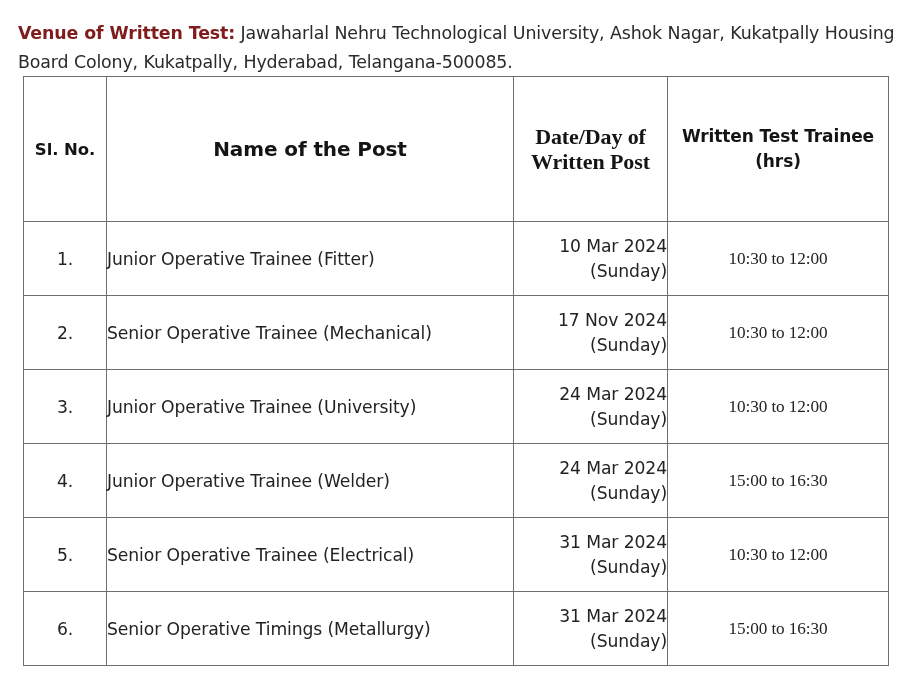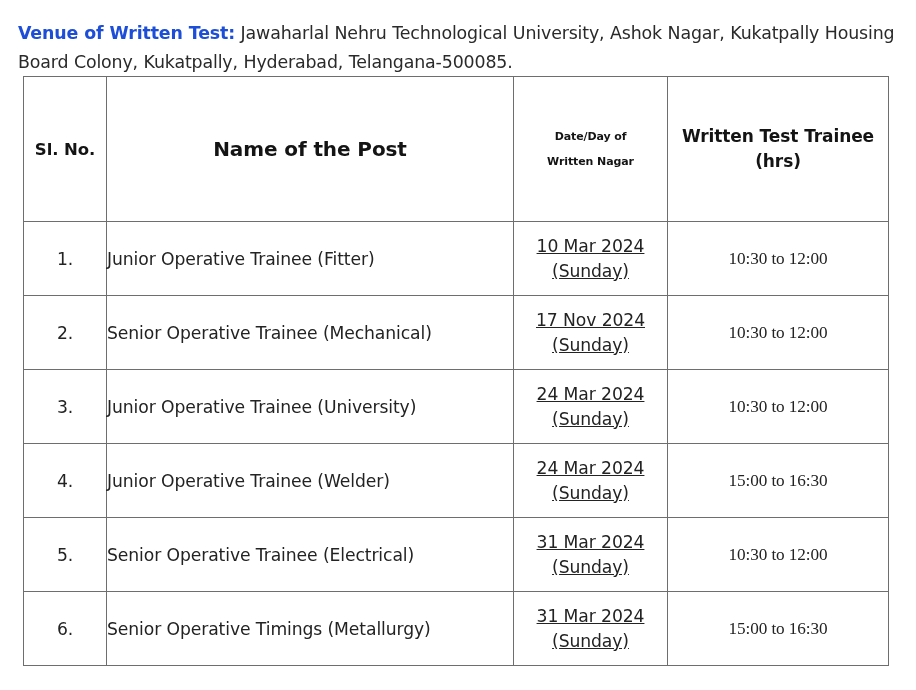--- a/index.html
+++ b/index.html
@@ -25,21 +25,21 @@
     top: 2px;
     width: 880px;
     font-size: 17.4px;
     line-height: 29px;
     color: #2a2a2a;
     letter-spacing: -0.15px;
     word-spacing: 0.2px;
   }
   .venue-label {
     font-weight: bold;
-    color: #1d4ed8;
+    color: #7f1d1d;
   }
   .venue-text {
     font-weight: normal;
   }
 
   
   .schedule-table {
     position: absolute;
     left: 23px;
     top: 76px;
@@ -66,44 +66,43 @@
     height: 144px;
     font-weight: bold;
     font-size: 17px;
     text-align: center;
     line-height: 25px;
     color: #141414;
     letter-spacing: -0.1px;
   }
   .head-row th.h-sl   { font-size: 16.5px; }
   .head-row th.h-post { font-size: 20px; }
-  .head-row th.h-date { font-size: 11px; }
+  .head-row th.h-date { font-size: 22px; font-family: Liberation Serif, serif; }
   .head-row th.h-time { font-size: 17px; }
 
   
   .data-row td {
     height: 73px;
     font-size: 17.2px;
     color: #232323;
     letter-spacing: -0.1px;
   }
   .cell-sl {
     text-align: center;
     font-size: 17px;
   }
   .cell-post {
     text-align: left;
     padding-left: 16px;
     font-size: 17.3px;
   }
   .cell-date {
-    text-align: center;
+    text-align: right;
     line-height: 25px;
     font-size: 16.8px;
-    text-decoration: underline;
   }
   .cell-date .d-day {
     display: block;
   }
   .cell-time {
     text-align: center;
     font-size: 17px;
     font-family: Liberation Serif, serif;
   }
 </style>
@@ -120,21 +119,21 @@
     <col class="col-post">
     <col class="col-date">
     <col class="col-time">
   </colgroup>
   <thead>
     <tr class="head-row">
       <th class="h-sl">Sl. No.</th>
       <th class="h-post">Name of the Post</th>
       <th class="h-date">
         <span>Date/Day of</span><br>
-        <span>Written Nagar</span>
+        <span>Written Post</span>
       </th>
       <th class="h-time">
         <span>Written Test Trainee</span><br>
         <span>(hrs)</span>
       </th>
     </tr>
   </thead>
   <tbody>
 
     <tr class="data-row">

